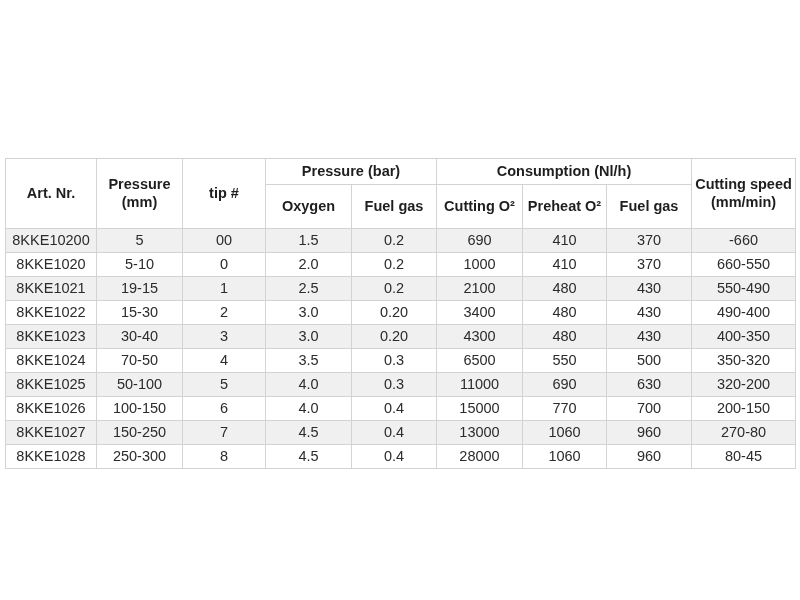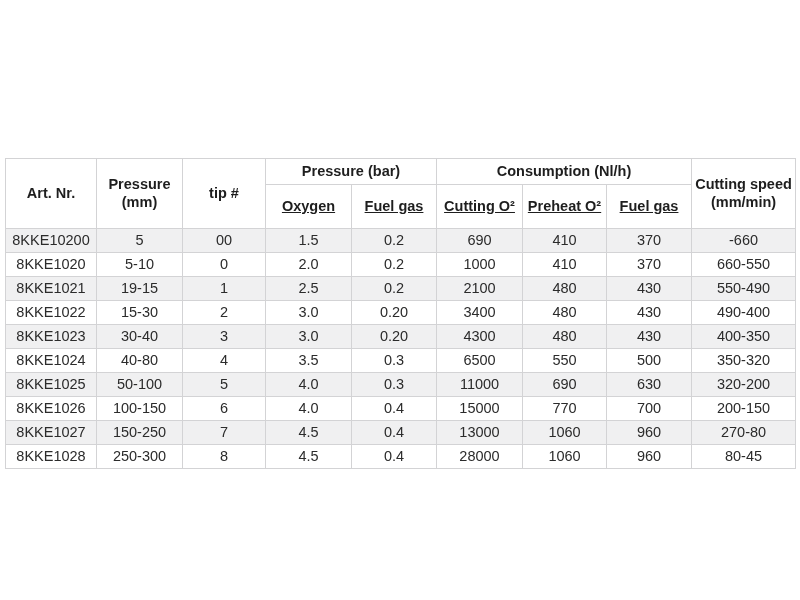--- a/index.html
+++ b/index.html
@@ -26,21 +26,21 @@
   }
   .spec th {
     font-weight: bold;
     font-size: 14.5px;
     color: #1e1e1e;
     white-space: pre-line;
     line-height: 1.2;
     background: #ffffff;
   }
   .spec thead tr.group-row th { height: 26px; }
-  .spec thead tr.sub-row th { height: 44px; text-decoration: underline; }
+  .spec thead tr.sub-row th { height: 44px; }
   .spec td {
     font-size: 14.5px;
     color: #2b2b2b;
     height: 23px;
     line-height: 23px;
     white-space: nowrap;
   }
   .spec tbody tr:nth-child(odd) { background: #f0f0f1; }
   .spec tbody tr:nth-child(even) { background: #ffffff; }
 </style>
@@ -130,21 +130,21 @@
         <td>3</td>
         <td>3.0</td>
         <td>0.20</td>
         <td>4300</td>
         <td>480</td>
         <td>430</td>
         <td>400-350</td>
       </tr>
       <tr>
         <td>8KKE1024</td>
-        <td>40-80</td>
+        <td>70-50</td>
         <td>4</td>
         <td>3.5</td>
         <td>0.3</td>
         <td>6500</td>
         <td>550</td>
         <td>500</td>
         <td>350-320</td>
       </tr>
       <tr>
         <td>8KKE1025</td>

